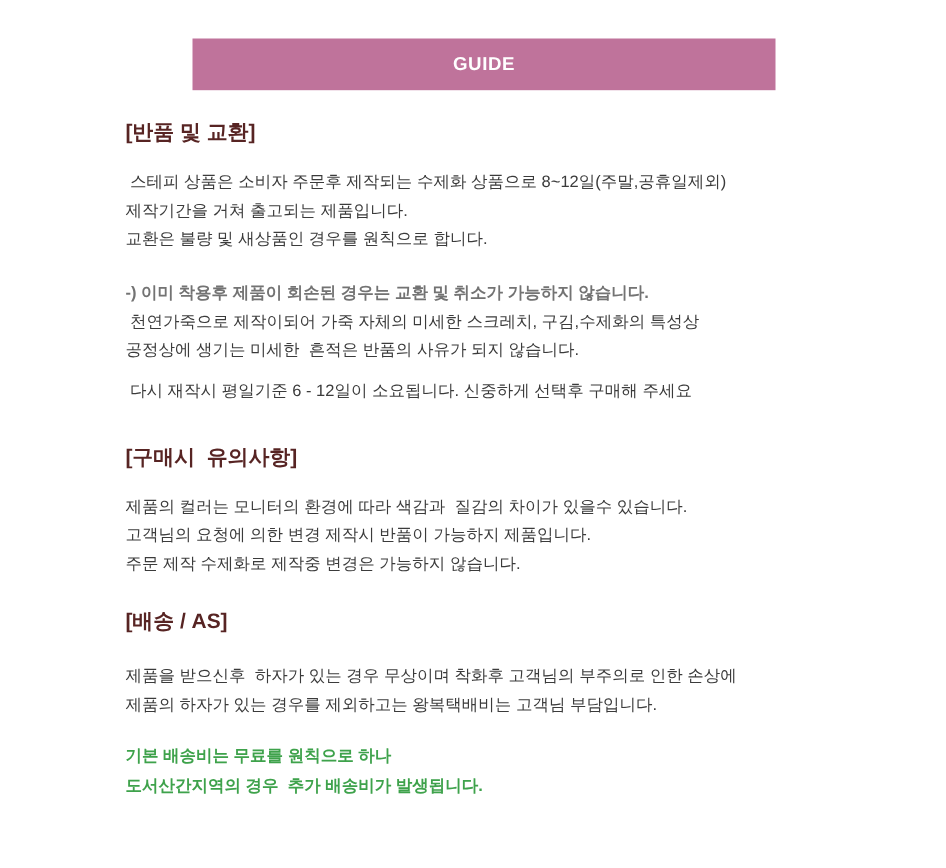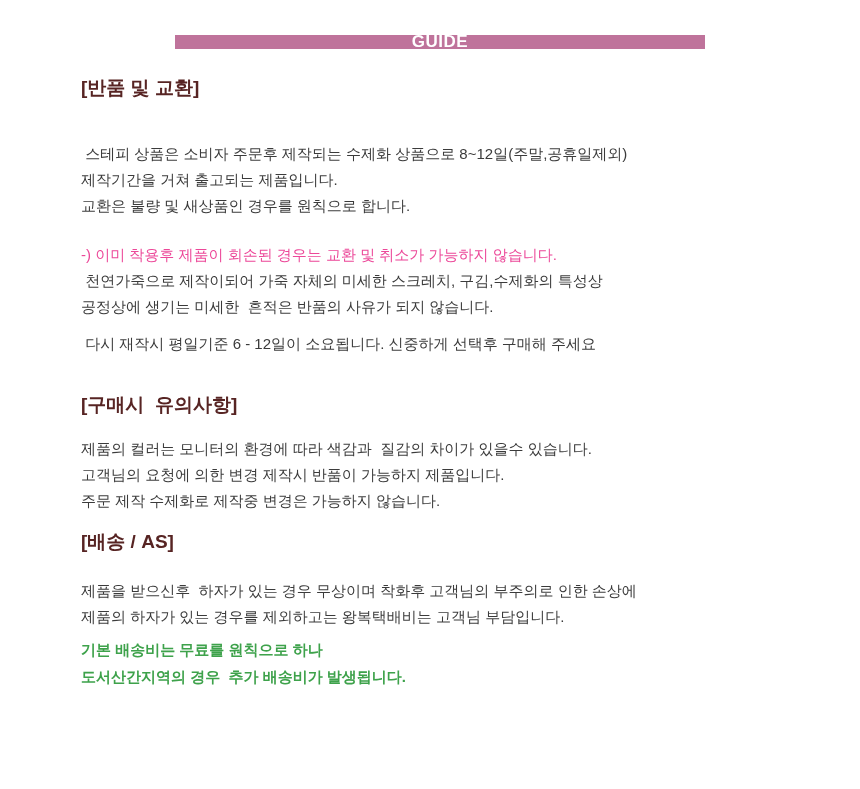--- a/index.html
+++ b/index.html
@@ -6,66 +6,66 @@
   body {
     width: 860px;
     height: 789px;
     background: #ffffff;
     font-family: "Liberation Sans", "DejaVu Sans", sans-serif;
     overflow: hidden;
   }
   .guide-bar {
     margin: 35px 0 0 175px;
     width: 530px;
-    height: 14px;
+    height: 47px;
     background: #bf739b;
     display: flex;
     align-items: center;
     justify-content: center;
   }
   .guide-bar .bar-label {
     color: #ffffff;
     font-size: 17px;
     font-weight: bold;
     letter-spacing: 0.5px;
     white-space: pre;
   }
   .content {
-    padding-left: 81px;
+    padding-left: 114px;
     padding-right: 120px;
   }
   .sec-title {
     margin: 0;
     color: #572423;
     font-size: 19px;
     font-weight: bold;
     line-height: 24px;
     white-space: pre-wrap;
   }
   .sec-title.t1 { margin-top: 27px; }
   .sec-title.t2 { margin-top: 36px; }
-  .sec-title.t3 { margin-top: 16px; }
+  .sec-title.t3 { margin-top: 28px; }
   .para { margin: 0; }
   .line {
     display: block;
     font-size: 15px;
     line-height: 26px;
     color: #3b3b3b;
     white-space: pre-wrap;
   }
-  .para.p-intro    { margin-top: 41px; }
+  .para.p-intro    { margin-top: 20px; }
   .para.p-warning  { margin-top: 23px; }
   .para.p-leather  { }
   .para.p-remake   { margin-top: 11px; }
   .para.p-caution  { margin-top: 19px; }
   .para.p-as       { margin-top: 24px; }
-  .para.p-shipping { margin-top: 6px; }
+  .para.p-shipping { margin-top: 20px; }
   .p-warning .line {
-    color: #ec4899;
-    font-weight: normal;
+    color: #737373;
+    font-weight: bold;
   }
   .p-shipping .line {
     color: #3ea24b;
     font-weight: bold;
     line-height: 27px;
   }
 </style>
 </head>
 <body>
 

